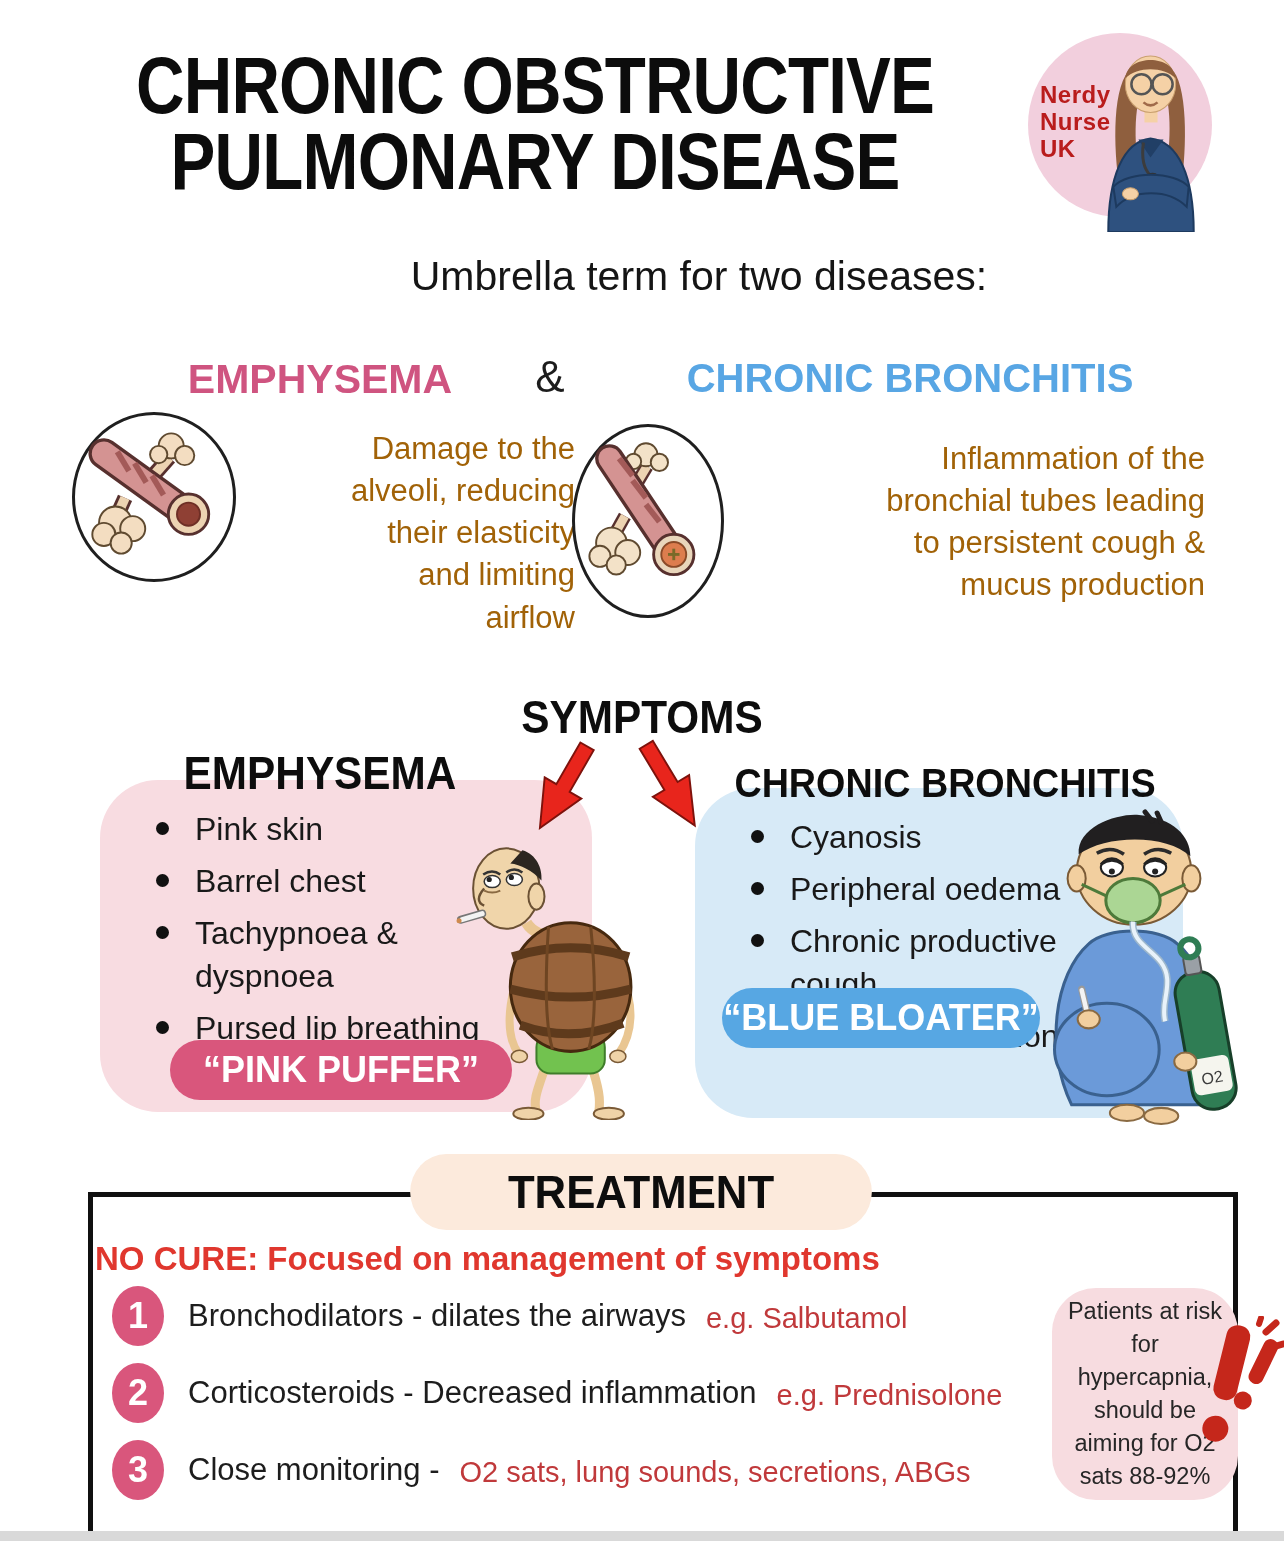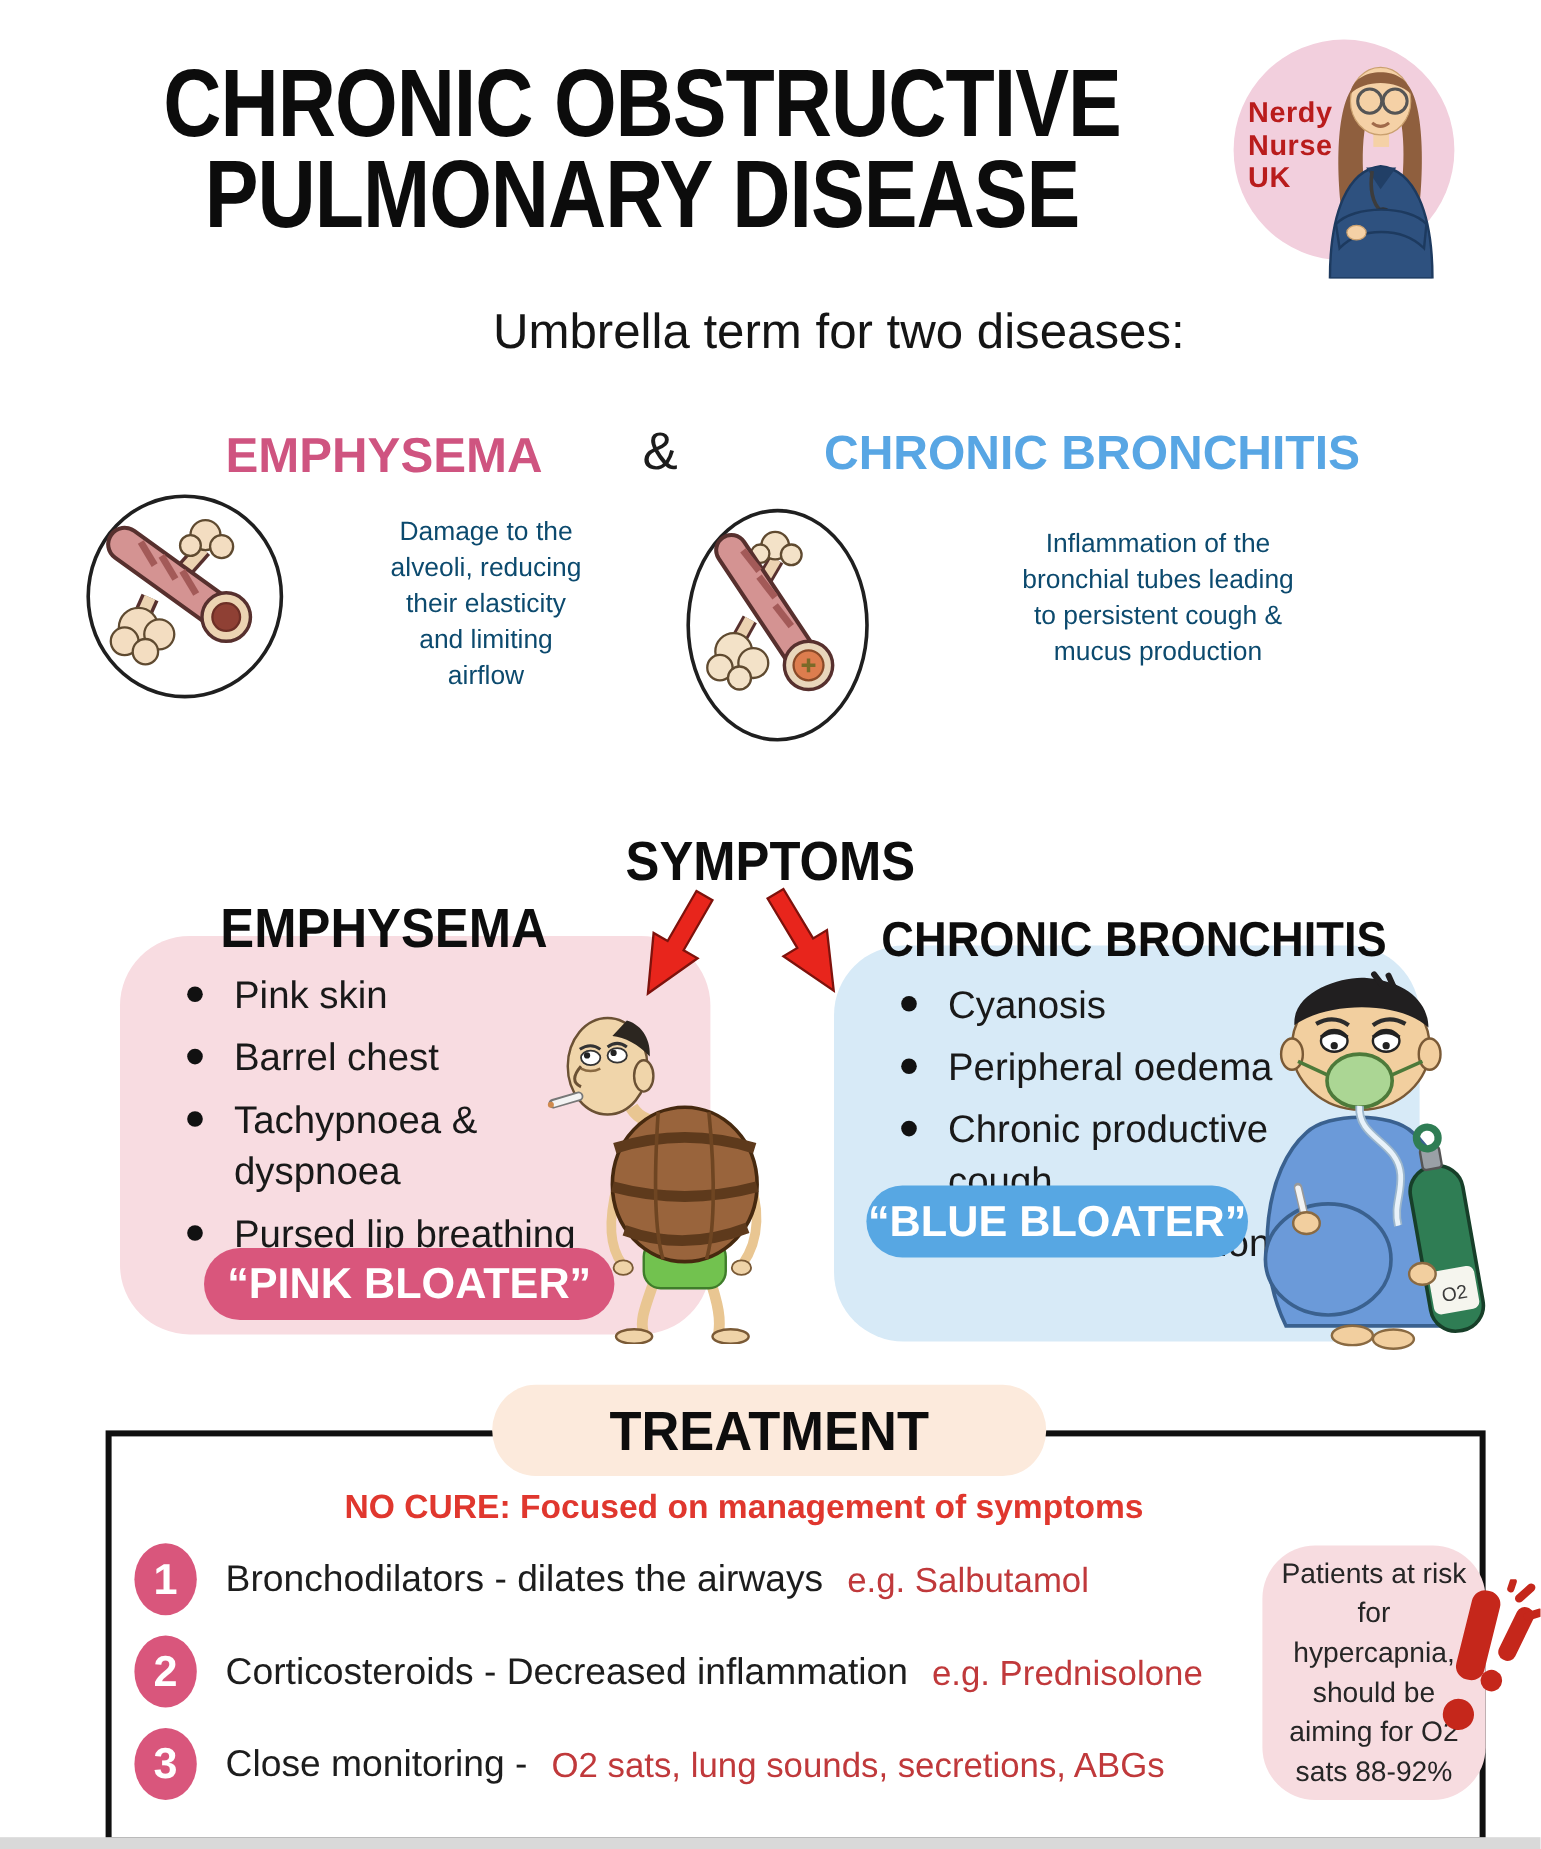--- a/index.html
+++ b/index.html
@@ -21,21 +21,21 @@
   
   .emph-name{position:absolute;left:105px;top:356px;width:430px;text-align:center;
          font-size:41px;font-weight:bold;color:#cf5480;}
   .amp{position:absolute;left:515px;top:352px;width:70px;text-align:center;font-size:44px;color:#1c1c1c;}
   .bron-name{position:absolute;left:635px;top:356px;width:550px;text-align:center;
          font-size:40px;font-weight:bold;color:#58a6e4;}
 
   .circle-illus{position:absolute;border:3px solid #1f1f1f;border-radius:50%;background:#fff;}
   #circle-emph{left:72px;top:412px;width:158px;height:164px;}
   #circle-bron{left:572px;top:424px;width:146px;height:188px;}
-  .desc{position:absolute;font-size:22px;color:#0c4a6e;text-align:center;line-height:1.36;white-space:pre-line;}
+  .desc{position:absolute;font-size:31px;color:#a16207;text-align:right;line-height:1.36;white-space:pre-line;}
   #desc-emph{left:235px;top:428px;width:340px;}
   #desc-bron{left:725px;top:438px;width:480px;}
 
   
   .symptoms-heading{position:absolute;left:392px;top:690px;width:500px;text-align:center;
          font-size:46px;font-weight:bold;color:#0d0d0d;transform:scaleX(0.92);}
   .sym-emph-heading{position:absolute;left:130px;top:746px;width:380px;text-align:center;
          font-size:46px;font-weight:bold;color:#0d0d0d;transform:scaleX(0.92);z-index:2;}
   .sym-bron-heading{position:absolute;left:690px;top:760px;width:510px;text-align:center;
          font-size:41px;font-weight:bold;color:#0d0d0d;transform:scaleX(0.92);z-index:2;}
@@ -53,22 +53,22 @@
   .badge{position:absolute;color:#fff;font-weight:bold;font-size:36px;text-align:center;border-radius:32px;z-index:2;}
   #pink-badge{left:170px;top:1040px;width:342px;height:60px;line-height:60px;background:#d9567c;}
   #blue-badge{left:722px;top:988px;width:318px;height:60px;line-height:60px;background:#57a7e3;}
   #barrel-man{position:absolute;left:448px;top:836px;width:196px;height:284px;z-index:3;}
   #blue-man{position:absolute;left:1026px;top:808px;width:214px;height:320px;z-index:3;}
 
   
   #treat-box{position:absolute;left:88px;top:1192px;width:1140px;height:334px;border:5px solid #101010;background:#fff;}
   #treat-pill{position:absolute;left:398px;top:1154px;width:486px;height:76px;background:#fceadc;border-radius:38px;
          text-align:center;font-weight:bold;font-size:46px;line-height:76px;color:#0d0d0d;z-index:2;transform:scaleX(0.95);}
-  #no-cure{position:absolute;left:95px;top:1240px;width:1050px;text-align:center;font-weight:bold;
-         font-size:28px;color:#e0372e;z-index:2;}
+  #no-cure{position:absolute;left:95px;top:1240px;width:1050px;font-weight:bold;
+         font-size:33px;color:#e0372e;z-index:2;}
   .treat-item{position:absolute;left:112px;display:flex;align-items:center;z-index:2;}
   #item-1{top:1286px;} #item-2{top:1363px;} #item-3{top:1440px;}
   .num{width:52px;height:60px;background:#d9567c;border-radius:50%;color:#fff;font-weight:bold;font-size:36px;
          display:flex;align-items:center;justify-content:center;margin-right:24px;flex:none;}
   .treat-text{font-size:31px;color:#1d1d1d;}
   .treat-example{font-size:29px;color:#c0393b;margin-left:20px;padding-top:4px;}
   #note-box{position:absolute;left:1028px;top:1288px;width:186px;height:212px;background:#f7dce0;border-radius:44px;
          display:flex;align-items:center;justify-content:center;text-align:center;font-size:23.5px;color:#262626;
          line-height:1.4;white-space:pre-line;z-index:2;margin-left:24px;}
   #alert-marks{position:absolute;left:1190px;top:1316px;width:94px;height:150px;z-index:4;}
@@ -195,21 +195,21 @@
           <span class="dot"></span>
           <span class="txt">Tachypnoea &amp;
 dyspnoea</span>
         </li>
       <li>
           <span class="dot"></span>
           <span class="txt">Pursed lip breathing</span>
         </li>
     </ul>
   </div>
-  <div class="badge" id="pink-badge">“PINK BLOATER”</div>
+  <div class="badge" id="pink-badge">“PINK PUFFER”</div>
 
   <svg id="barrel-man" viewBox="0 0 195 282">
     <path d="M98 226 C90 250 84 262 88 274" stroke="#e9c692" stroke-width="9" fill="none" stroke-linecap="round"></path>
     <path d="M142 226 C150 250 152 262 150 274" stroke="#e9c692" stroke-width="9" fill="none" stroke-linecap="round"></path>
     <ellipse cx="80" cy="276" rx="15" ry="6" fill="#efd3a8" stroke="#7a5a36" stroke-width="2"></ellipse>
     <ellipse cx="160" cy="276" rx="15" ry="6" fill="#efd3a8" stroke="#7a5a36" stroke-width="2"></ellipse>
     <rect x="88" y="196" width="68" height="40" rx="14" fill="#72c24f" stroke="#3f7d2a" stroke-width="2"></rect>
     <path d="M172 138 C186 168 184 196 170 216" stroke="#e9c692" stroke-width="8" fill="none" stroke-linecap="round"></path>
     <ellipse cx="169" cy="219" rx="8" ry="6" fill="#efd3a8" stroke="#7a5a36" stroke-width="1.5"></ellipse>
     <path d="M66 150 C58 182 60 202 70 216" stroke="#e9c692" stroke-width="8" fill="none" stroke-linecap="round"></path>

